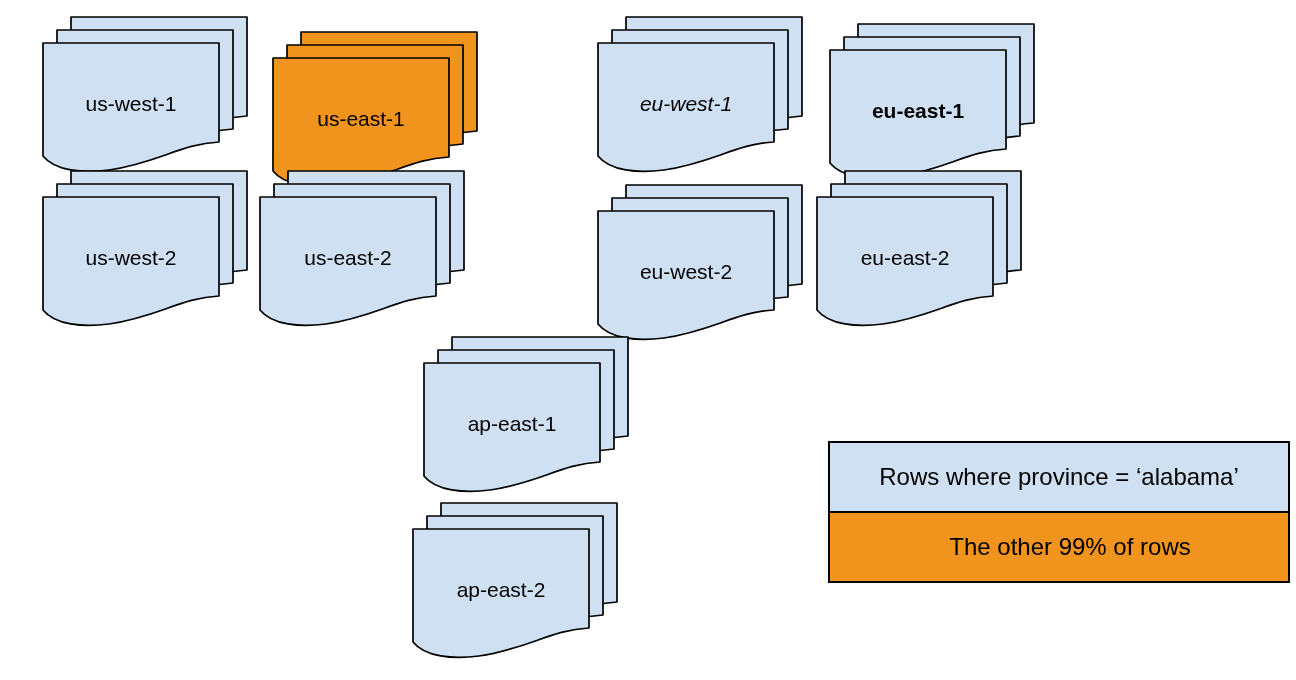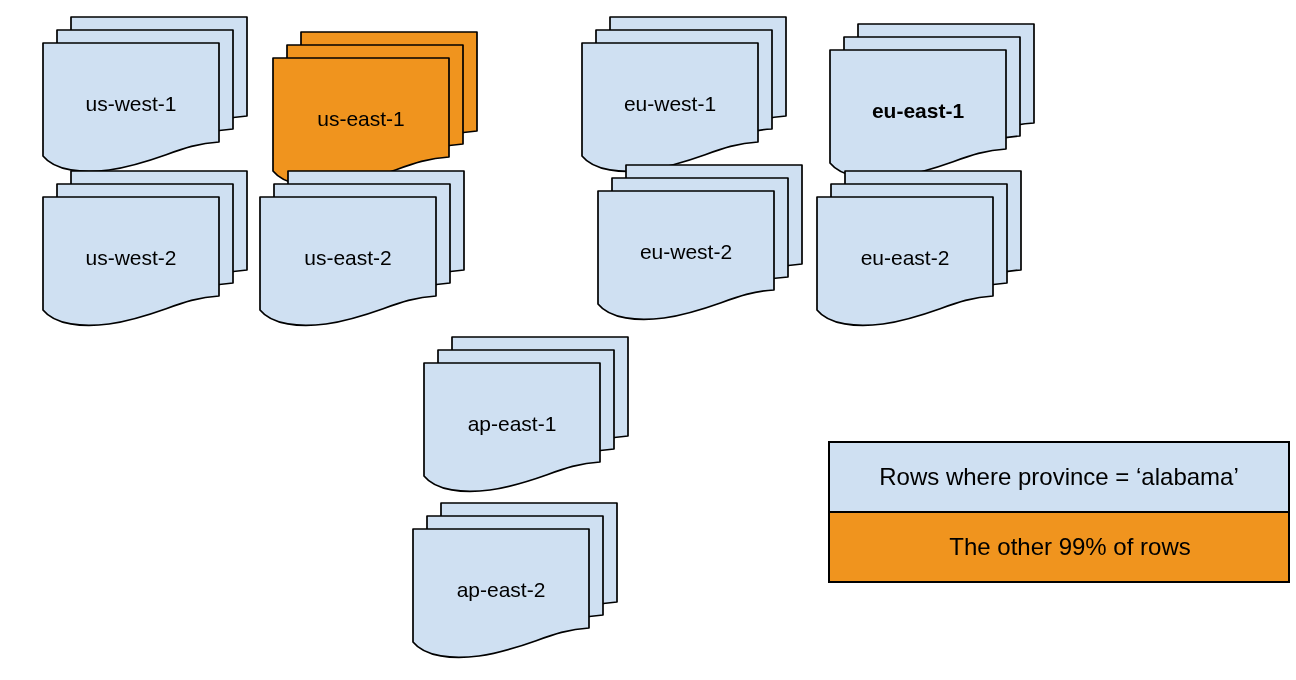--- a/index.html
+++ b/index.html
@@ -66,21 +66,21 @@
     </svg>
   </div>
       <div class="stack highlight" style="left: 249px; top: 32px;">
     <svg width="207" height="158" viewBox="0 0 207 158">
       <path class="sheet" transform="translate(28,0)" d="M0 0 H176 V99 C137 101 115 120 66 127 C40 130.5 12 128 0 113 Z"></path>
       <path class="sheet" transform="translate(14,13)" d="M0 0 H176 V99 C137 101 115 120 66 127 C40 130.5 12 128 0 113 Z"></path>
       <path class="sheet" transform="translate(0,26)" d="M0 0 H176 V99 C137 101 115 120 66 127 C40 130.5 12 128 0 113 Z"></path>
       <text class="stack-label" x="88" y="94" text-anchor="middle">us-east-1</text>
     </svg>
   </div>
-      <div class="stack partition" style="left: 558px; top: 17px;">
+      <div class="stack partition" style="left: 574px; top: 17px; font-style: italic;">
     <svg width="207" height="158" viewBox="0 0 207 158">
       <path class="sheet" transform="translate(28,0)" d="M0 0 H176 V99 C137 101 115 120 66 127 C40 130.5 12 128 0 113 Z"></path>
       <path class="sheet" transform="translate(14,13)" d="M0 0 H176 V99 C137 101 115 120 66 127 C40 130.5 12 128 0 113 Z"></path>
       <path class="sheet" transform="translate(0,26)" d="M0 0 H176 V99 C137 101 115 120 66 127 C40 130.5 12 128 0 113 Z"></path>
       <text class="stack-label" x="88" y="94" text-anchor="middle">eu-west-1</text>
     </svg>
   </div>
       <div class="stack partition" style="left: 806px; top: 24px; font-weight: bold;">
     <svg width="207" height="158" viewBox="0 0 207 158">
       <path class="sheet" transform="translate(28,0)" d="M0 0 H176 V99 C137 101 115 120 66 127 C40 130.5 12 128 0 113 Z"></path>
@@ -98,21 +98,21 @@
     </svg>
   </div>
       <div class="stack partition" style="left: 236px; top: 171px;">
     <svg width="207" height="158" viewBox="0 0 207 158">
       <path class="sheet" transform="translate(28,0)" d="M0 0 H176 V99 C137 101 115 120 66 127 C40 130.5 12 128 0 113 Z"></path>
       <path class="sheet" transform="translate(14,13)" d="M0 0 H176 V99 C137 101 115 120 66 127 C40 130.5 12 128 0 113 Z"></path>
       <path class="sheet" transform="translate(0,26)" d="M0 0 H176 V99 C137 101 115 120 66 127 C40 130.5 12 128 0 113 Z"></path>
       <text class="stack-label" x="88" y="94" text-anchor="middle">us-east-2</text>
     </svg>
   </div>
-      <div class="stack partition" style="left: 574px; top: 165px;">
+      <div class="stack partition" style="left: 574px; top: 185px;">
     <svg width="207" height="158" viewBox="0 0 207 158">
       <path class="sheet" transform="translate(28,0)" d="M0 0 H176 V99 C137 101 115 120 66 127 C40 130.5 12 128 0 113 Z"></path>
       <path class="sheet" transform="translate(14,13)" d="M0 0 H176 V99 C137 101 115 120 66 127 C40 130.5 12 128 0 113 Z"></path>
       <path class="sheet" transform="translate(0,26)" d="M0 0 H176 V99 C137 101 115 120 66 127 C40 130.5 12 128 0 113 Z"></path>
       <text class="stack-label" x="88" y="94" text-anchor="middle">eu-west-2</text>
     </svg>
   </div>
       <div class="stack partition" style="left: 793px; top: 171px;">
     <svg width="207" height="158" viewBox="0 0 207 158">
       <path class="sheet" transform="translate(28,0)" d="M0 0 H176 V99 C137 101 115 120 66 127 C40 130.5 12 128 0 113 Z"></path>

